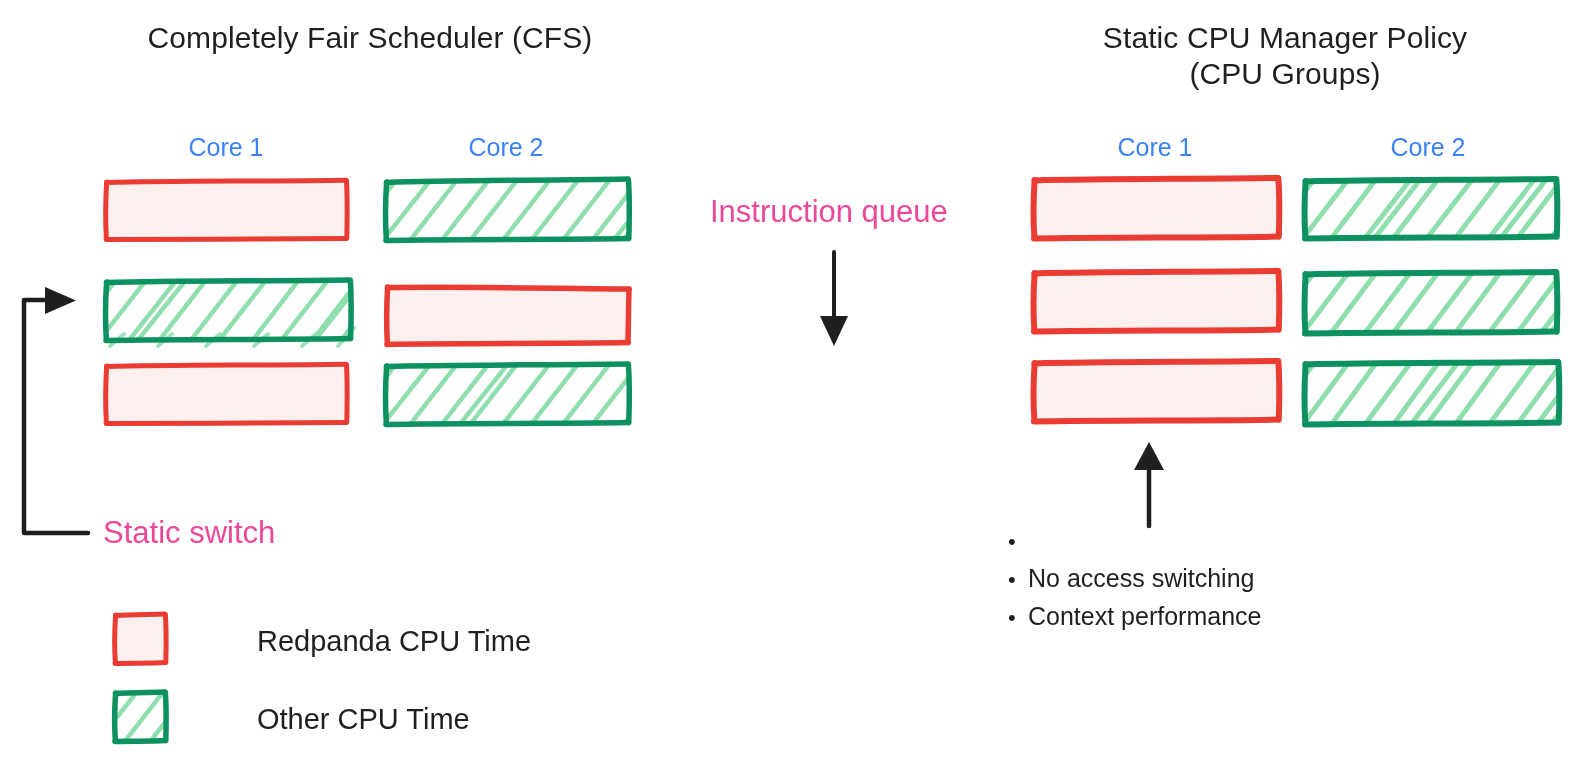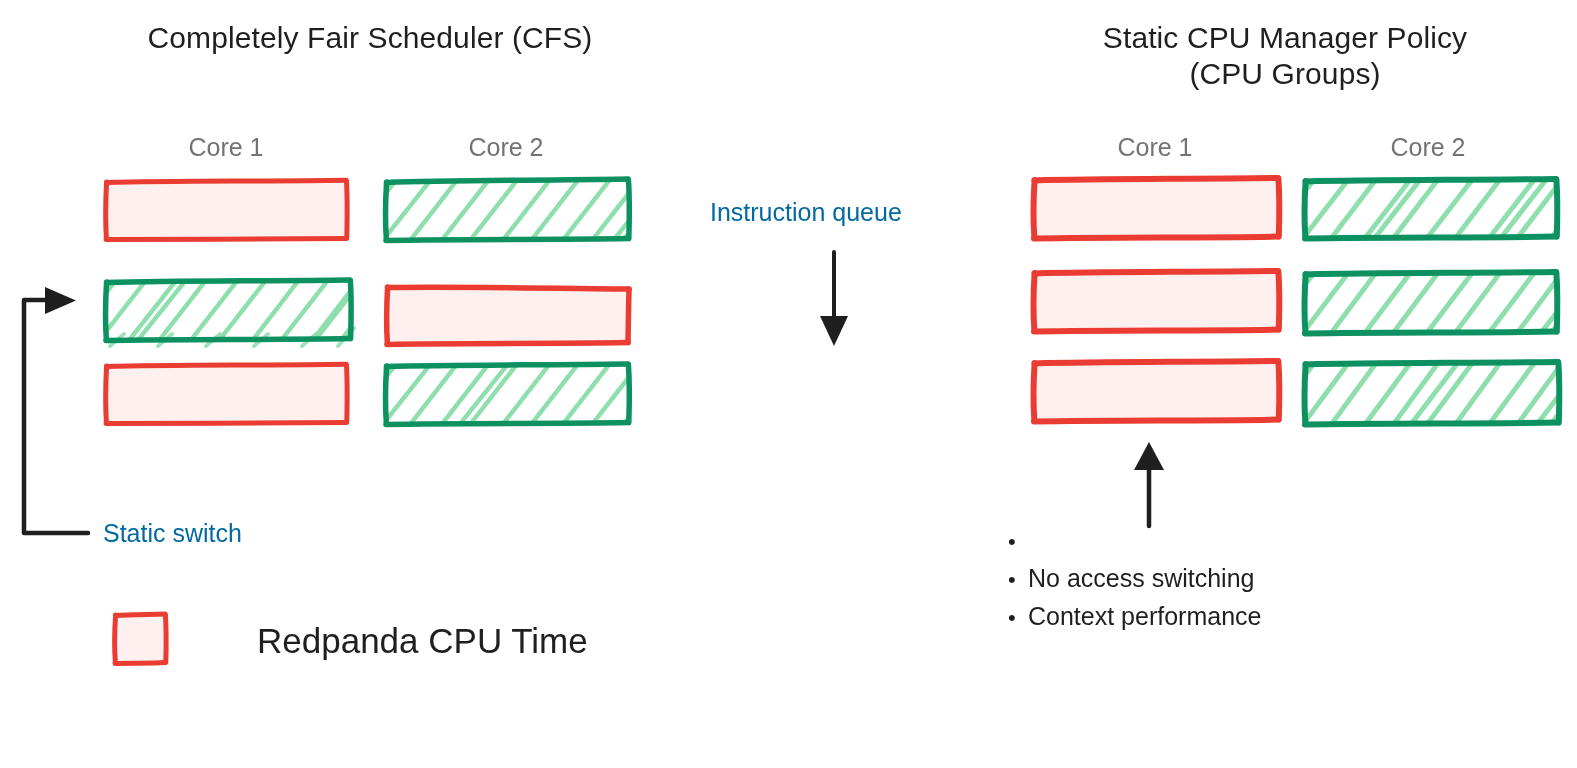--- a/index.html
+++ b/index.html
@@ -28,30 +28,30 @@
     line-height: 36px;
     text-align: center;
     color: #1f1f1f;
     letter-spacing: 0.1px;
     white-space: pre-line;
   }
   .core-label {
     font-size: 25px;
     line-height: 30px;
     text-align: center;
-    color: #737373;
+    color: #3b82f6;
   }
   .plain-label {
-    font-size: 25px;
+    font-size: 31px;
     line-height: 30px;
-    color: #0369a1;
+    color: #ec4899;
     white-space: nowrap;
   }
   .legend-label {
-    font-size: 35px;
+    font-size: 29px;
     line-height: 34px;
     color: #1f1f1f;
     white-space: nowrap;
   }
   .bullet-row {
     display: flex;
     align-items: baseline;
     font-size: 25px;
     line-height: 36px;
     color: #1f1f1f;
@@ -219,20 +219,43 @@
           <path d="M6,5 L55,4 L56,52 L5,53 Z" fill="#fdf0ee"></path>
           <path d="M5.5,5.5 C20,4.2 40,4.6 55,4" fill="none" stroke="#ea3c32" stroke-width="5" stroke-linecap="round"></path>
           <path d="M55.4,4.6 C56.4,20 56.2,38 55.8,52.5" fill="none" stroke="#ea3c32" stroke-width="5" stroke-linecap="round"></path>
           <path d="M55,52.6 C40,53.6 20,52.8 5,53.4" fill="none" stroke="#ea3c32" stroke-width="5" stroke-linecap="round"></path>
           <path d="M5.4,53 C4.2,38 4.6,20 5.6,5" fill="none" stroke="#ea3c32" stroke-width="5" stroke-linecap="round"></path>
         </svg>
       </div>
       <div class="legend-label" style="margin-left:85px;">Redpanda CPU Time</div>
     </div>
 
+    <div style="display:flex; align-items:center; height:58px; margin-top:20px;">
+      <div>
+        <svg width="62" height="58" viewBox="0 0 62 58">
+          <defs>
+            <clipPath id="lgclip">
+                <path d="M6,5 L55,4 L56,52 L5,53 Z"></path>
+              </clipPath>
+          </defs>
+          <path d="M6,5 L55,4 L56,52 L5,53 Z" fill="#ffffff"></path>
+          <g clip-path="url(#lgclip)" stroke="#8fdfae" stroke-width="4.5" stroke-linecap="round" fill="none">
+            <path d="M-20,64 L36,-8"></path>
+              <path d="M5,66 L61,-6"></path>
+              <path d="M32,64 L88,-8"></path>
+              <path d="M58,66 L114,-6"></path>
+          </g>
+          <path d="M5.5,5.5 C20,4.2 40,4.6 55,4" fill="none" stroke="#0d9160" stroke-width="5.5" stroke-linecap="round"></path>
+          <path d="M55.4,4.6 C56.4,20 56.2,38 55.8,52.5" fill="none" stroke="#0d9160" stroke-width="5.5" stroke-linecap="round"></path>
+          <path d="M55,52.6 C40,53.6 20,52.8 5,53.4" fill="none" stroke="#0d9160" stroke-width="5.5" stroke-linecap="round"></path>
+          <path d="M5.4,53 C4.2,38 4.6,20 5.6,5" fill="none" stroke="#0d9160" stroke-width="5.5" stroke-linecap="round"></path>
+        </svg>
+      </div>
+      <div class="legend-label" style="margin-left:85px;">Other CPU Time</div>
+    </div>
   </div>
 
   <div class="abs plain-label" style="left:710px; top:197px;">Instruction queue</div>
 
   <div class="abs" style="left:808px; top:250px;">
     <svg width="52" height="100" viewBox="0 0 52 100">
       <path d="M26,2 L26,72" fill="none" stroke="#1f1f1f" stroke-width="4" stroke-linecap="round"></path>
       <path d="M12,66 L40,66 L26,96 Z" fill="#1f1f1f"></path>
     </svg>
   </div>

